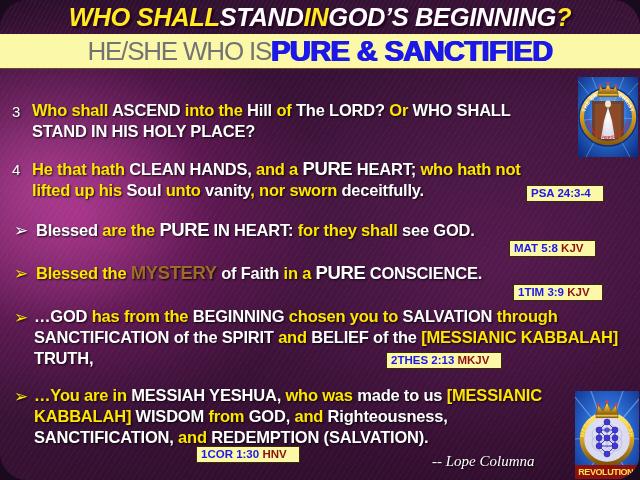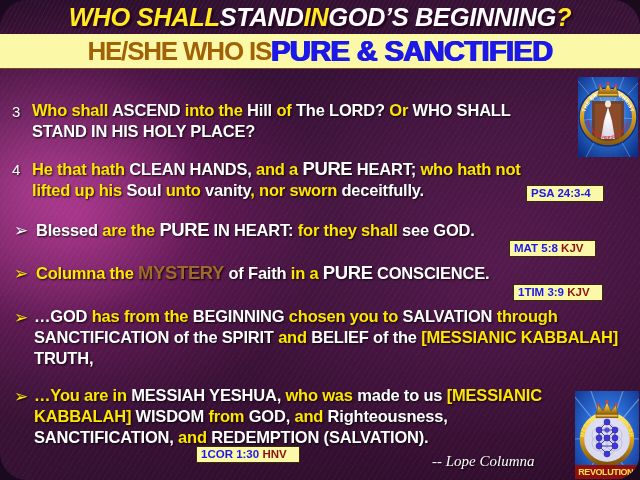--- a/index.html
+++ b/index.html
@@ -37,21 +37,21 @@
     white-space:nowrap;z-index:5;
   }
   .hdr1 .y{color:#ffeb1f;text-shadow:1px 1px 0 #3a0030,2px 2px 2px rgba(0,0,0,.65);}
   .hdr1 .w{color:#ffffff;text-shadow:1px 1px 0 #3a0030,2px 2px 2px rgba(0,0,0,.65);}
   .hdr2{
     position:absolute;left:0;top:34px;width:640px;height:34px;
     background:#fbf8a8;
     display:flex;align-items:center;justify-content:center;
     white-space:nowrap;z-index:5;border-bottom:1px solid #6a4a20;
   }
-  .hdr2 .thin{color:#a16207;font-weight:bold;font-size:26px;letter-spacing:-1.2px;}
+  .hdr2 .thin{color:#737373;font-weight:normal;font-size:26px;letter-spacing:-1.2px;}
   .hdr2 .fat{color:#1b18e8;font-weight:bold;font-size:29px;letter-spacing:-0.6px;
       text-shadow:0.8px 0 0 #1b18e8,-0.8px 0 0 #1b18e8;}
 
   
   .blk{position:absolute;z-index:4;}
   .vnum{
     position:absolute;left:12px;color:#ffffff;font-size:15px;font-weight:normal;
     text-shadow:1px 1px 2px rgba(0,0,0,.8);
   }
   .bul{
@@ -134,36 +134,40 @@
   </div>
 
   <div class="cit" style="left:509px;top:240px;">
     <span class="b">MAT 5:8</span>
     <span class="r">KJV</span>
   </div>
 
   <div class="blk" style="left:0;top:262px;width:620px;">
     <span class="bul y" style="top:3px;">➢</span>
     <div class="txt" style="left:36px;top:0;width:580px;">
-      <span class="y">Columna the </span><span class="br big">MYSTERY</span><span class="w"> of Faith </span><span class="y">in a </span><span class="w big">PURE</span><span class="w"> CONSCIENCE.</span>
+      <span class="y">Blessed the </span><span class="br big">MYSTERY</span><span class="w"> of Faith </span><span class="y">in a </span><span class="w big">PURE</span><span class="w"> CONSCIENCE.</span>
     </div>
   </div>
 
   <div class="cit" style="left:513px;top:284px;">
     <span class="b">1TIM 3:9</span>
     <span class="r">KJV</span>
   </div>
 
   <div class="blk" style="left:0;top:306px;width:636px;">
     <span class="bul y" style="top:3px;">➢</span>
     <div class="txt" style="left:34px;top:0;width:600px;">
       <span class="w">…GOD </span><span class="y">has from the </span><span class="w">BEGINNING </span><span class="y">chosen you to </span><span class="w">SALVATION </span><span class="y">through </span><span class="w">SANCTIFICATION of the SPIRIT </span><span class="y">and </span><span class="w">BELIEF of the </span><span class="y">[MESSIANIC KABBALAH] </span><span class="w">TRUTH,</span>
     </div>
   </div>
 
+  <div class="cit" style="left:386px;top:352px;">
+    <span class="b">2THES 2:13</span>
+    <span class="r">MKJV</span>
+  </div>
 
   <div class="blk" style="left:0;top:385px;width:600px;">
     <span class="bul y" style="top:3px;">➢</span>
     <div class="txt" style="left:34px;top:0;width:548px;">
       <span class="y">…You are in </span><span class="w">MESSIAH YESHUA, </span><span class="y">who was </span><span class="w">made to us </span><span class="y">[MESSIANIC KABBALAH] </span><span class="w">WISDOM </span><span class="y">from </span><span class="w">GOD, </span><span class="y">and </span><span class="w">Righteousness, SANCTIFICATION, </span><span class="y">and </span><span class="w">REDEMPTION (SALVATION).</span>
     </div>
   </div>
 
   <div class="cit" style="left:196px;top:446px;">
     <span class="b">1COR 1:30</span>

